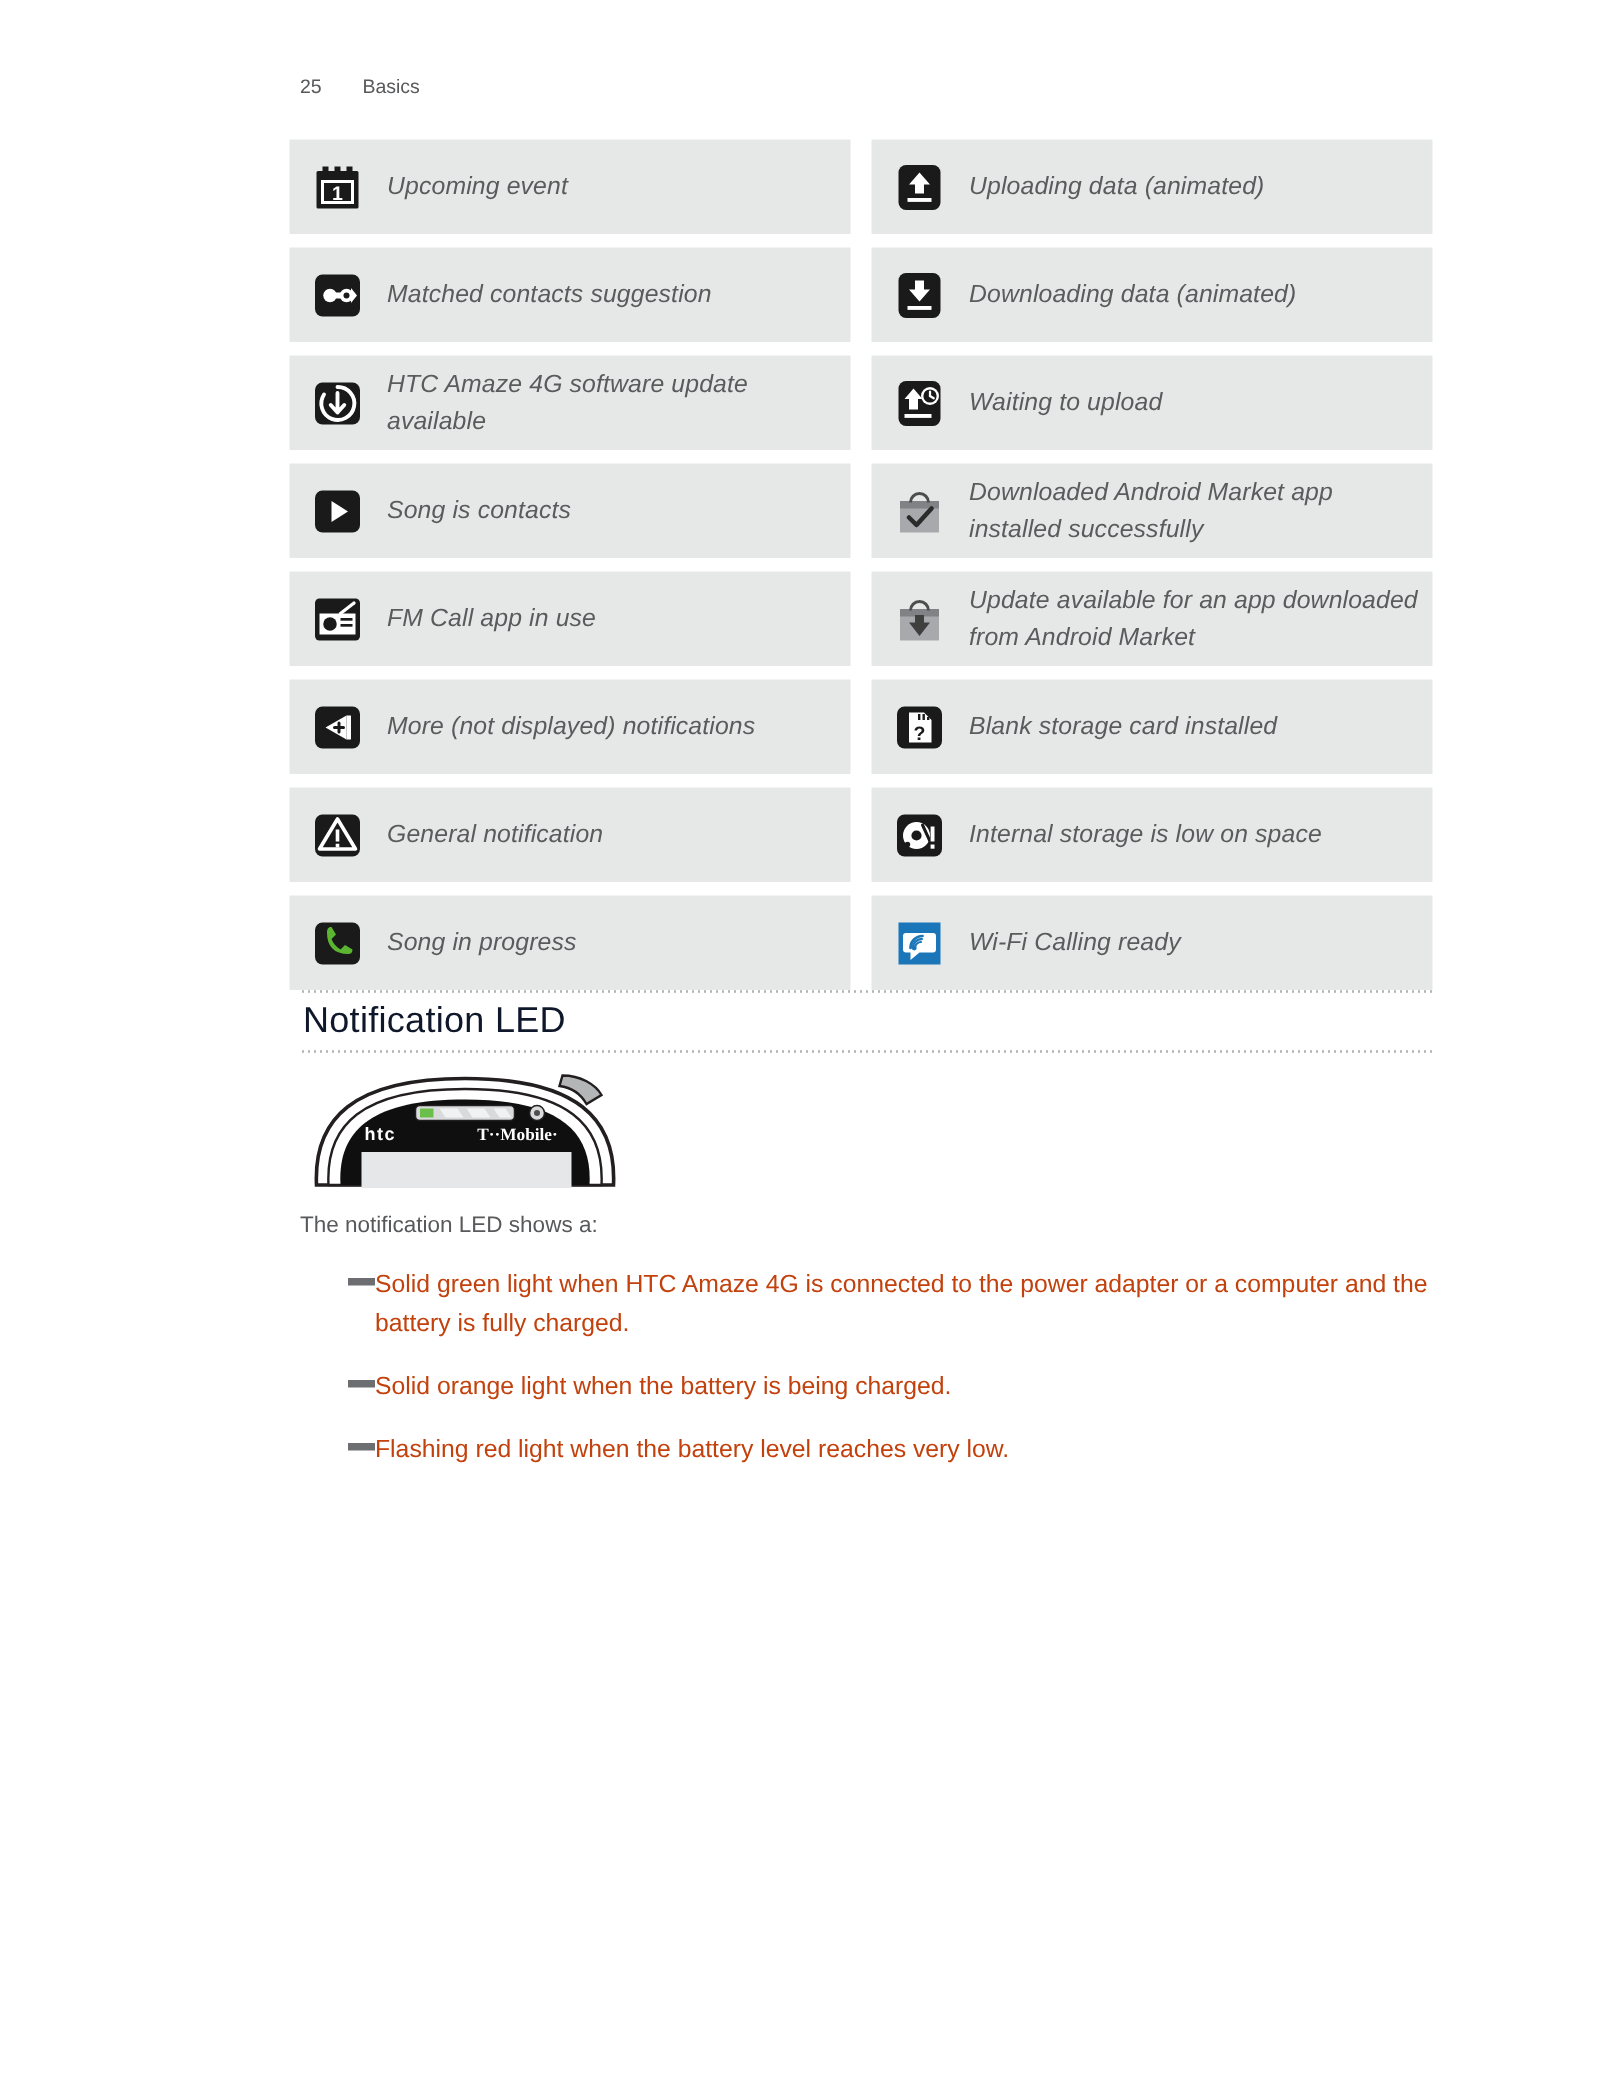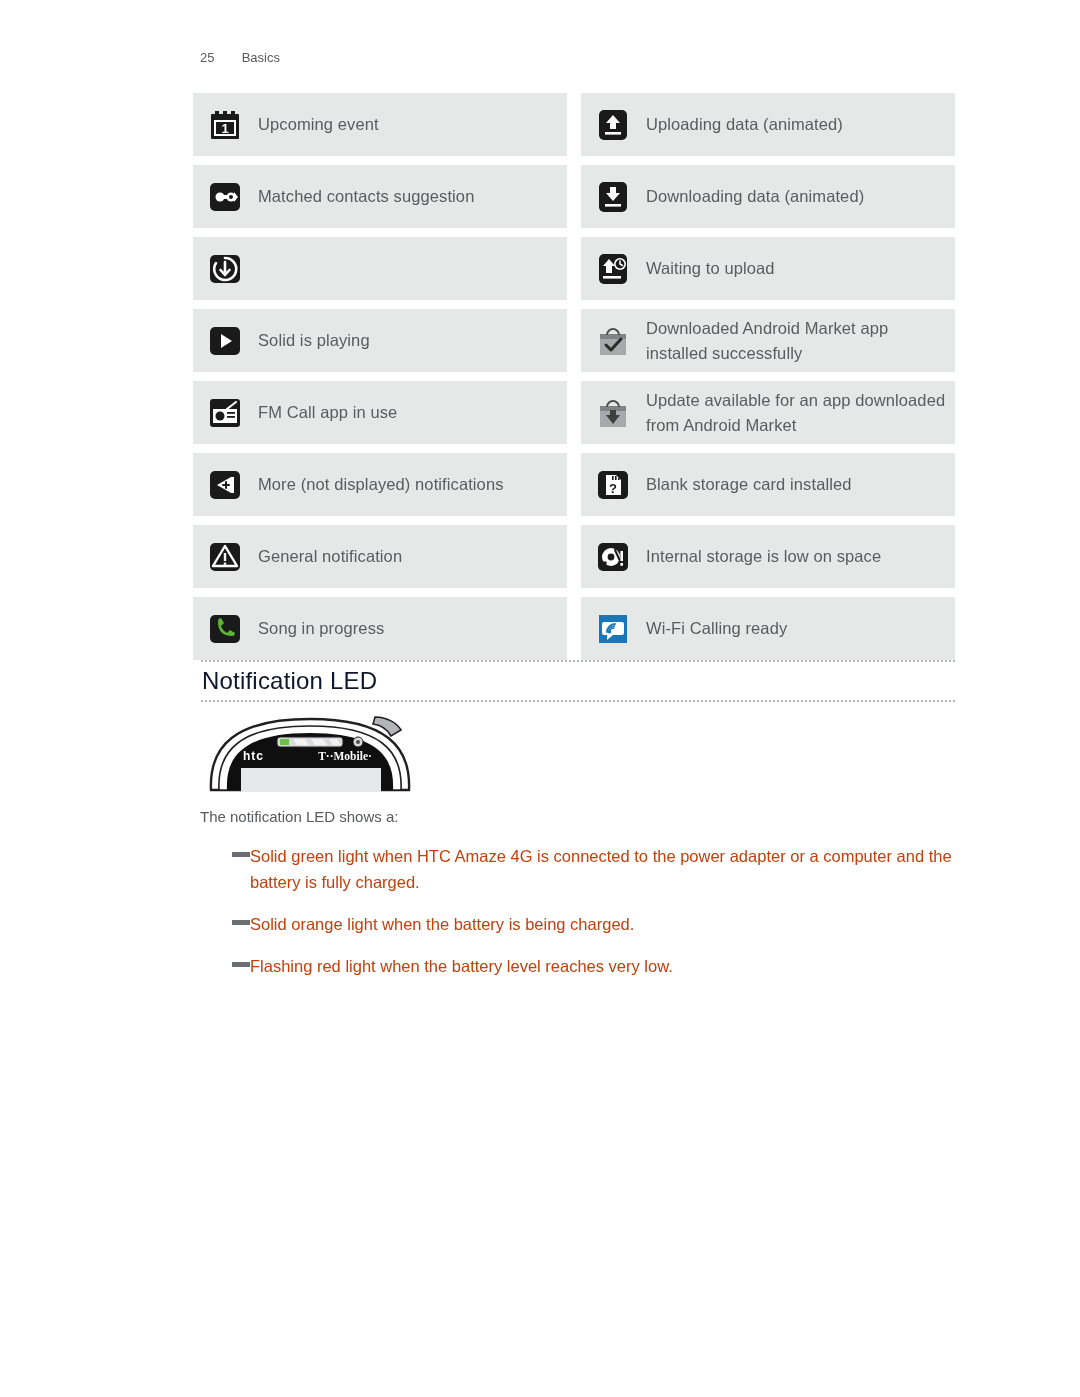--- a/index.html
+++ b/index.html
@@ -28,20 +28,21 @@
     background:#e6e8e8;
     height:63px;
     display:flex; align-items:center;
     padding-left:14px;
   }
   .row.tall { height:63px; }
   .row .label {
     font-size:16.5px; color:#5a5b5d; line-height:1.48;
     padding-left:15px; padding-right:6px;
     letter-spacing:0.1px;
+    font-style:italic;
   }
   .ico {
     width:36px; height:36px; flex:0 0 36px;
     position:relative;
   }
   .ico svg { display:block; width:36px; height:36px; }
 
   
   .sec-head { position:absolute; left:200px; top:660px; width:755px; }
   .dots {
@@ -111,30 +112,31 @@
       </div>
 
       <div class="row tall">
         <span class="ico">
           <svg viewBox="0 0 36 36">
               <rect x="3" y="4" width="30" height="28" rx="5" fill="#1a1a1a"></rect>
           <path d="M18 7 A11 11 0 1 1 9 12" stroke="#fff" stroke-width="2.6" fill="none" stroke-linecap="round"></path>
           <path d="M18 11 L18 23 M13.5 19 L18 24 L22.5 19" stroke="#fff" stroke-width="2.6" fill="none" stroke-linecap="round" stroke-linejoin="round"></path>
             </svg>
         </span>
+        <span class="label">HTC Amaze 4G software update available</span>
       </div>
 
       <div class="row">
         <span class="ico">
           <svg viewBox="0 0 36 36">
               <rect x="3" y="4" width="30" height="28" rx="5" fill="#1a1a1a"></rect>
           <path d="M14 11 L25 18 L14 25 Z" fill="#fff"></path>
             </svg>
         </span>
-        <span class="label">Solid is playing</span>
+        <span class="label">Song is contacts</span>
       </div>
 
       <div class="row">
         <span class="ico">
           <svg viewBox="0 0 36 36">
               <rect x="3" y="4" width="30" height="28" rx="3" fill="#1a1a1a"></rect>
           <rect x="6" y="14" width="24" height="14" fill="#fff"></rect>
           <circle cx="13" cy="21" r="4.5" fill="#1a1a1a"></circle>
           <rect x="20" y="17" width="8" height="1.8" fill="#1a1a1a"></rect>
           <rect x="20" y="21" width="8" height="1.8" fill="#1a1a1a"></rect>

